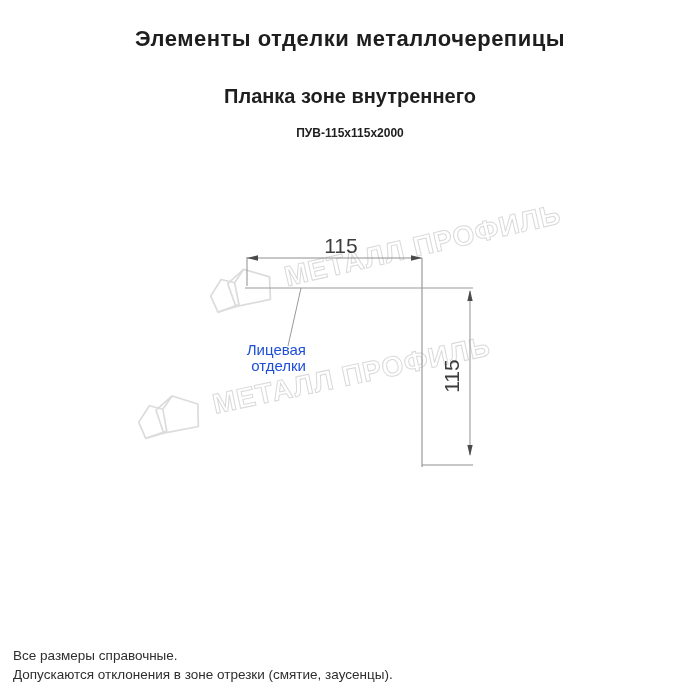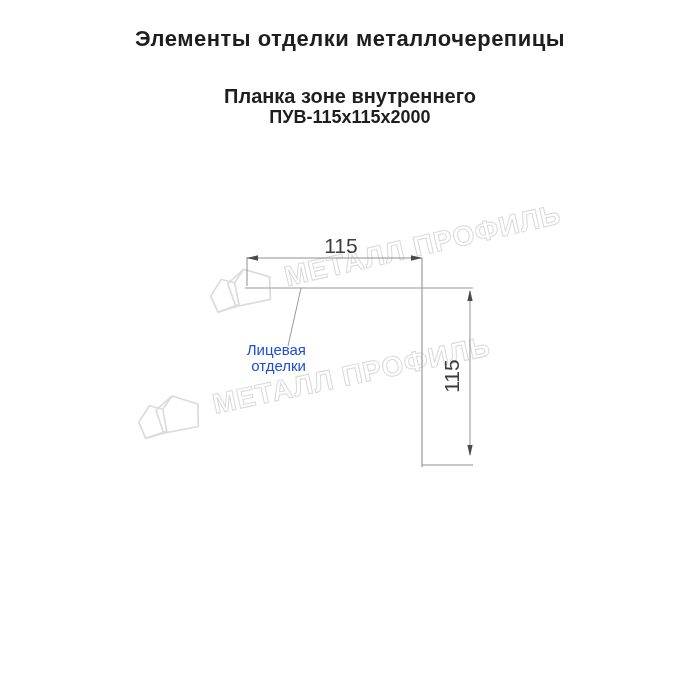--- a/index.html
+++ b/index.html
@@ -6,21 +6,21 @@
   body{
     width:700px;height:700px;position:relative;background:#ffffff;
     font-family:"Liberation Sans", sans-serif;overflow:hidden;
   }
   .heading{
     position:absolute;left:0;width:700px;text-align:center;margin:0;
     color:#1e1e1e;font-weight:bold;
   }
   #title{top:26px;font-size:22px;letter-spacing:0.5px;}
   #product-name{top:85px;font-size:20px;}
-  #product-code{top:107px;font-size:18px;text-align:center;}
+  #product-code{top:126px;font-size:12px;text-align:center;}
 
   
   .watermark{
     position:absolute;display:flex;align-items:center;gap:10px;
     transform-origin:0 50%;pointer-events:none;white-space:nowrap;
   }
   .wm1{left:205px;top:272px;transform:rotate(-13deg);}
   .wm2{left:133px;top:398px;transform:rotate(-12deg);}
   .wm-text{
     font-size:28px;font-weight:bold;letter-spacing:1px;color:#e7e7e7;
@@ -96,13 +96,15 @@
 
   <path class="leader" d="M301 288 L288 346"></path>
 </svg>
 
 <div class="face-label">
   <div>Лицевая</div>
   <div>отделки</div>
 </div>
 
 <div class="footnotes">
+  <div>Все размеры справочные.</div>
+  <div>Допускаются отклонения в зоне отрезки (смятие, заусенцы).</div>
 </div>
 
 </body></html>

